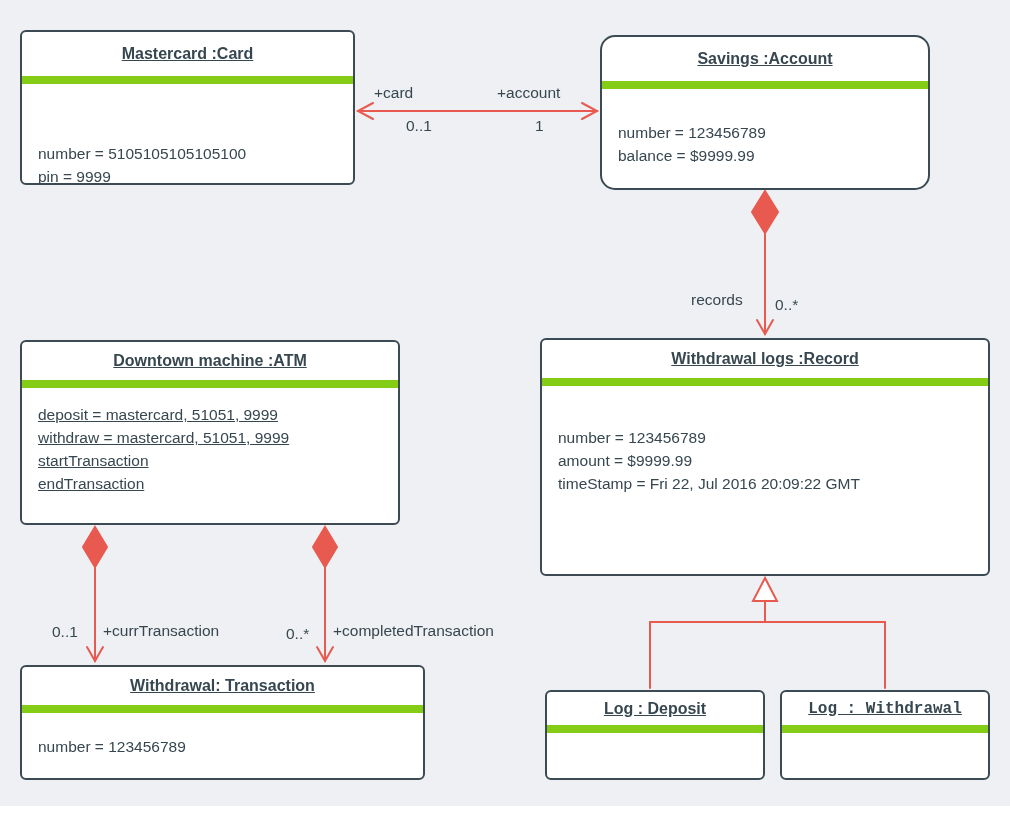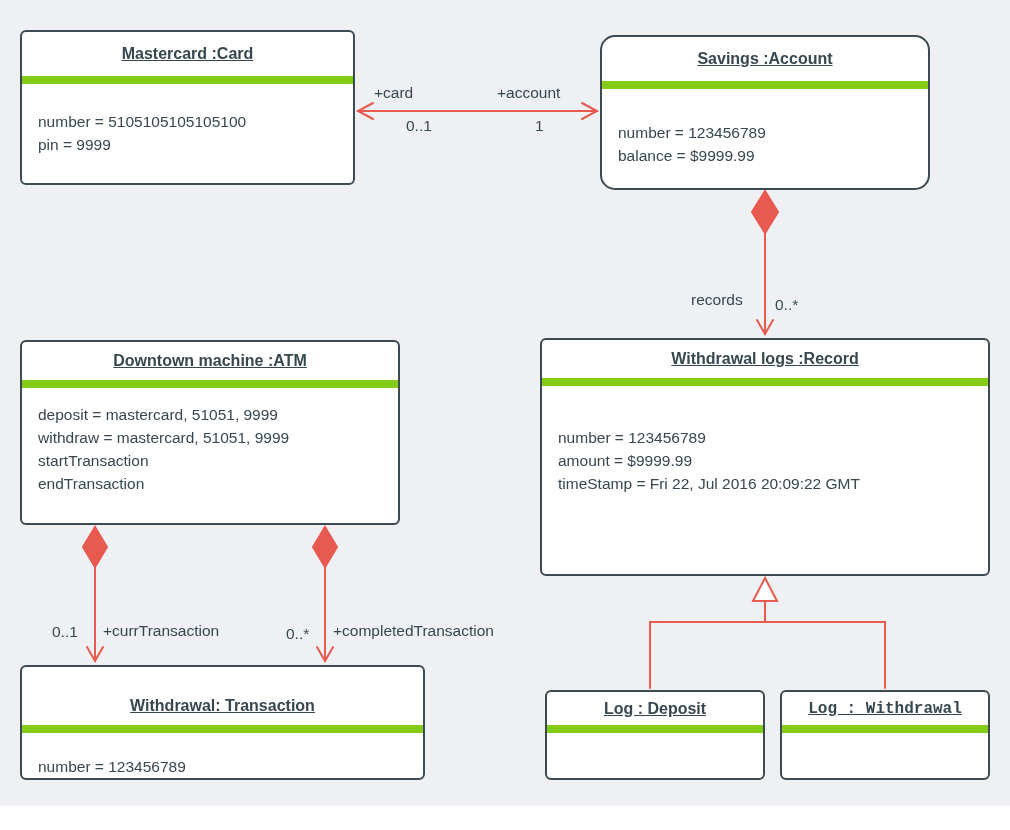--- a/index.html
+++ b/index.html
@@ -42,36 +42,36 @@
   }
   .lbl {
     position: absolute;
     font-size: 15.5px;
     color: #37474f;
     white-space: nowrap;
   }
 
   #box-card        { left: 20px;  top: 30px;  width: 335px; height: 155px; }
   #box-card .uml-title { height: 44px; }
-  #box-card .uml-body  { padding-top: 26px; }
+  #box-card .uml-body  { padding-top: 26px; margin-top: 32px; }
 
   #box-account     { left: 600px; top: 35px;  width: 330px; height: 155px; border-radius: 15px; }
   #box-account .uml-title { height: 44px; }
   #box-account .uml-body  { padding-top: 32px; }
 
   #box-atm         { left: 20px;  top: 340px; width: 380px; height: 185px; }
   #box-atm .uml-title { height: 38px; }
-  #box-atm .uml-body  { padding-top: 15px; }
+  #box-atm .uml-body  { padding-top: 15px; text-decoration: underline; }
 
   #box-record      { left: 540px; top: 338px; width: 450px; height: 238px; }
   #box-record .uml-title { height: 38px; }
   #box-record .uml-body  { padding-top: 40px; }
 
   #box-transaction { left: 20px;  top: 665px; width: 405px; height: 115px; }
-  #box-transaction .uml-title { height: 38px; margin-top: 20px; }
+  #box-transaction .uml-title { height: 38px; }
   #box-transaction .uml-body  { padding-top: 22px; }
 
   #box-log-deposit    { left: 545px; top: 690px; width: 220px; height: 90px; }
   #box-log-deposit .uml-title    { height: 33px; }
 
   #box-log-withdrawal { left: 780px; top: 690px; width: 210px; height: 90px; font-family: Liberation Mono, monospace; }
   #box-log-withdrawal .uml-title { height: 33px; }
 </style>
 </head>
 <body>

